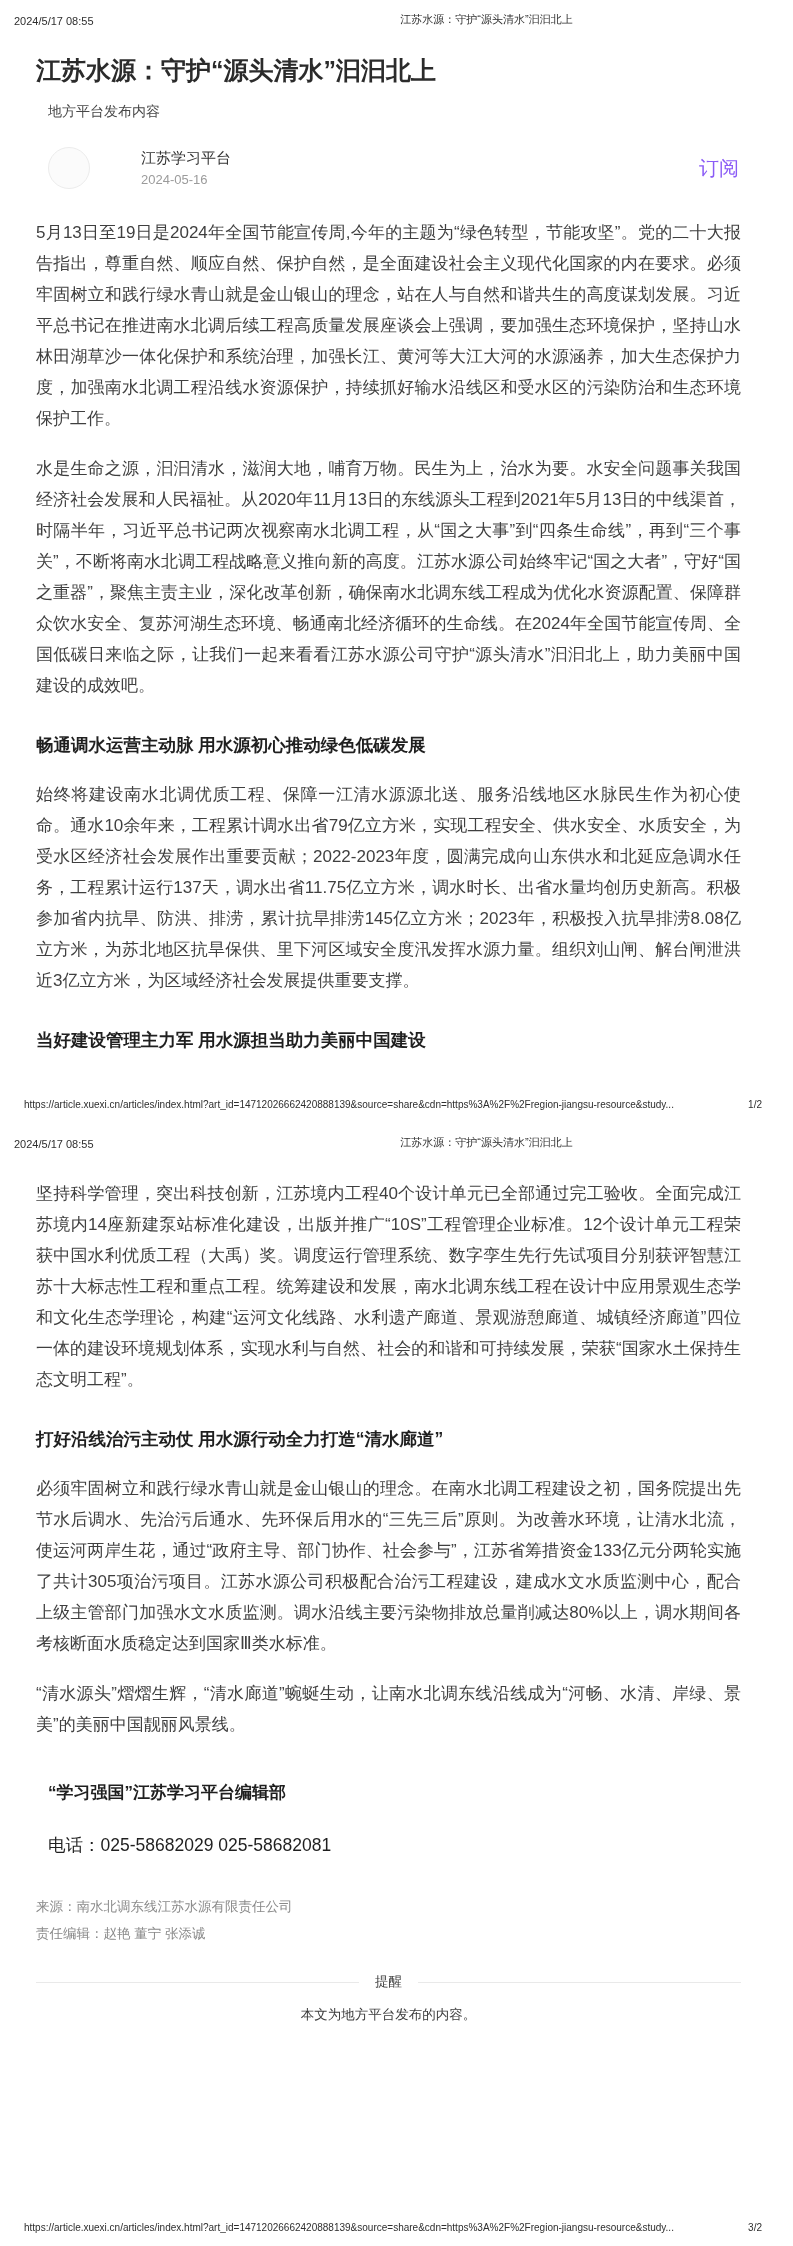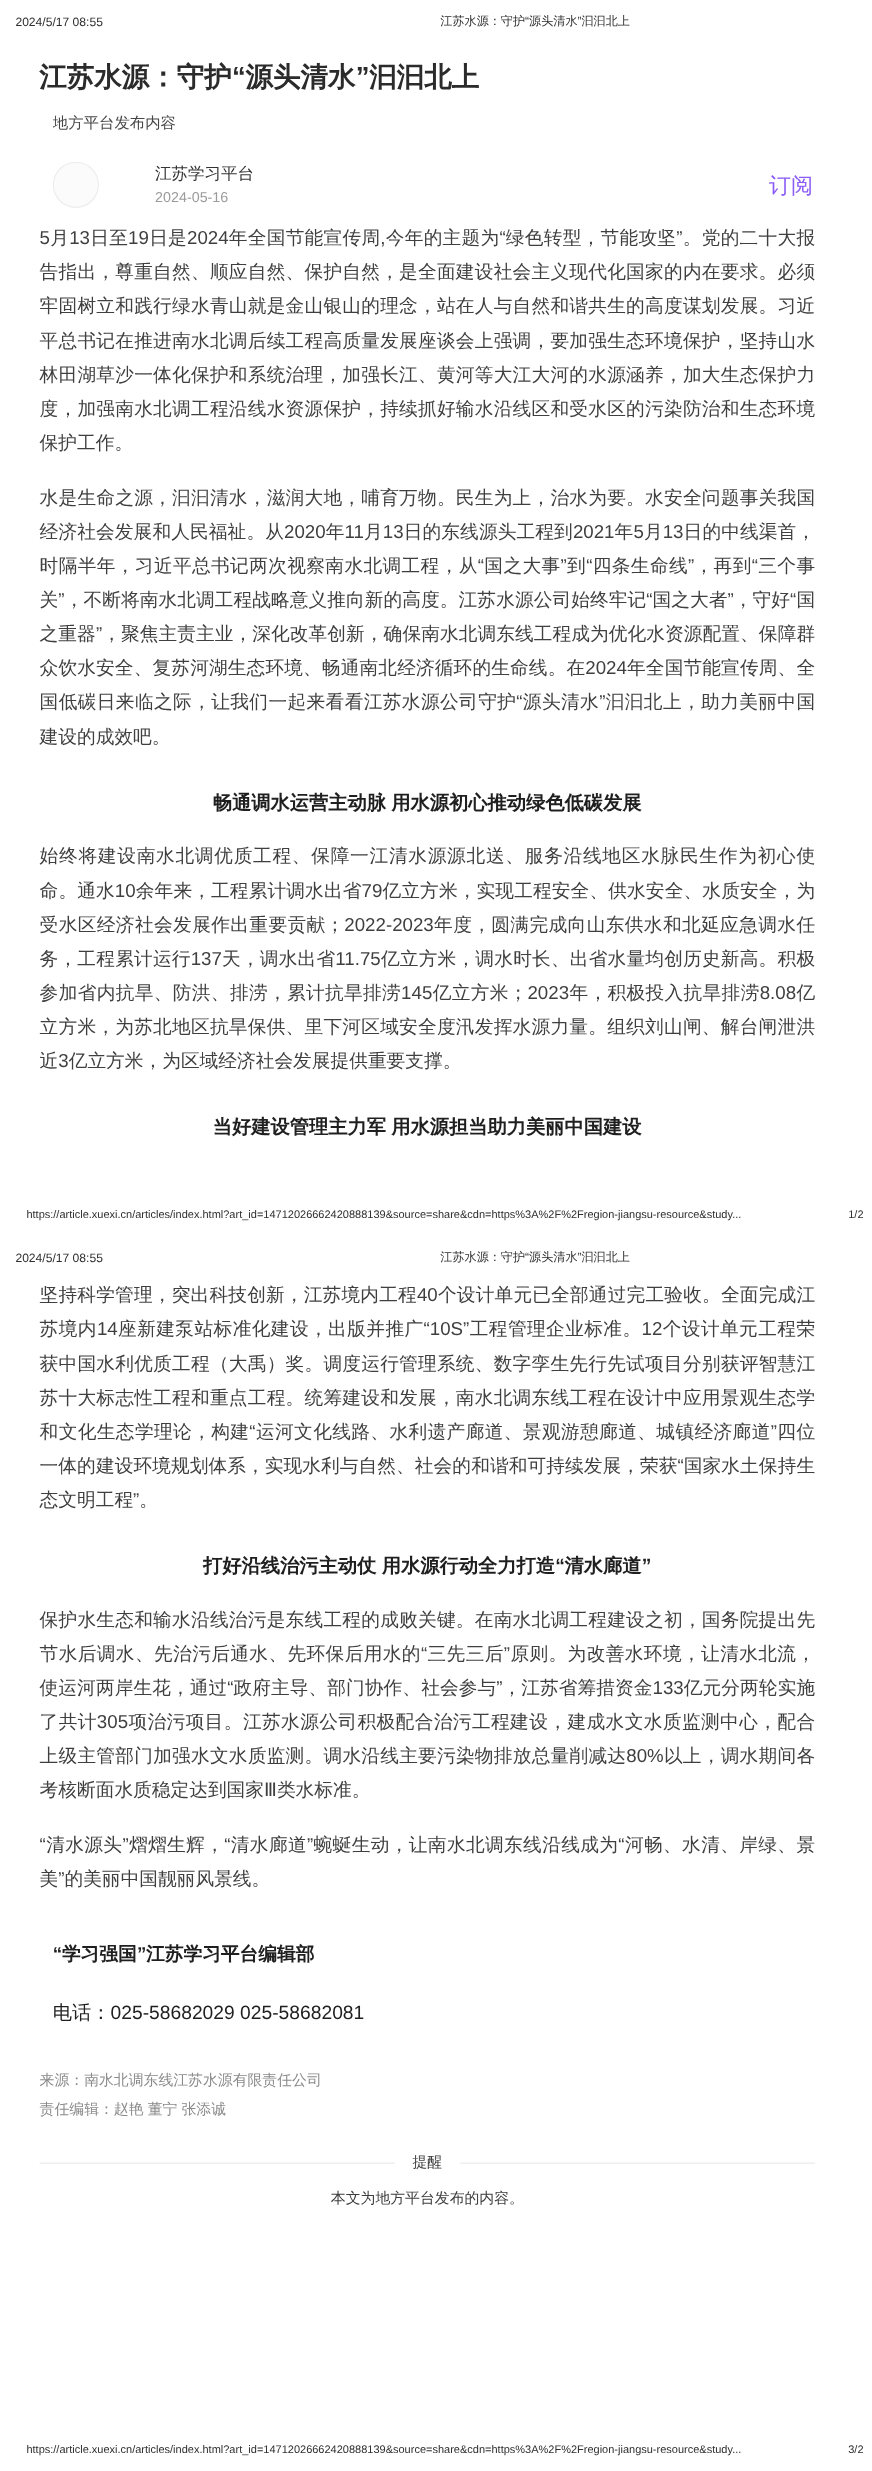--- a/index.html
+++ b/index.html
@@ -65,28 +65,27 @@
     cursor:pointer;
     padding:0 2px;
   }
   .para {
     font-size:17px;
     line-height:31px;
     text-align:justify;
     margin:19px 0;
     color:#3f3f3f;
   }
-  .para.first { margin-top:12px; }
+  .para.first { margin-top:28px; }
   h2.section {
     font-size:17.5px;
     font-weight:700;
     line-height:30px;
     color:#1f1f1f;
     margin:29px 0 19px 0;
-    text-align:center;
   }
   .editorial {
     font-size:17px;
     font-weight:700;
     color:#1f1f1f;
     margin:41px 0 0 12px;
   }
   .phone {
     font-size:17.5px;
     font-weight:400;
@@ -110,21 +109,21 @@
   }
   .reminder-head .line { flex:1; height:1px; background:#e9e9e9; }
   .reminder-body {
     text-align:center;
     font-size:13.5px;
     color:#3d3d3d;
     margin-top:15px;
   }
   .page-footer {
     position:absolute;
-    left:24px; right:8px; bottom:13px;
+    left:24px; right:31px; bottom:13px;
     display:flex;
     justify-content:space-between;
     align-items:flex-end;
     font-size:10px;
     color:#2e2e2e;
   }
   .pf-url { max-width:700px; white-space:nowrap; overflow:hidden; }
   .pf-num { padding-left:12px; }
 </style>
 </head>
@@ -159,21 +158,21 @@
 </div>
 
 <div class="page">
   <div class="print-header">
     <div class="ph-time">2024/5/17 08:55</div>
     <div class="ph-title">江苏水源：守护“源头清水”汩汩北上</div>
   </div>
   <div class="content">
     <p class="para first">坚持科学管理，突出科技创新，江苏境内工程40个设计单元已全部通过完工验收。全面完成江苏境内14座新建泵站标准化建设，出版并推广“10S”工程管理企业标准。12个设计单元工程荣获中国水利优质工程（大禹）奖。调度运行管理系统、数字孪生先行先试项目分别获评智慧江苏十大标志性工程和重点工程。统筹建设和发展，南水北调东线工程在设计中应用景观生态学和文化生态学理论，构建“运河文化线路、水利遗产廊道、景观游憩廊道、城镇经济廊道”四位一体的建设环境规划体系，实现水利与自然、社会的和谐和可持续发展，荣获“国家水土保持生态文明工程”。</p>
     <h2 class="section">打好沿线治污主动仗 用水源行动全力打造“清水廊道”</h2>
-    <p class="para">保护水生态和输水沿线治污是东线工程的成败关键。在南水北调工程建设之初，国务院提出先节水后调水、先治污后通水、先环保后用水的“三先三后”原则。为改善水环境，让清水北流，使运河两岸生花，通过“政府主导、部门协作、社会参与”，江苏省筹措资金133亿元分两轮实施了共计305项治污项目。江苏水源公司积极配合治污工程建设，建成水文水质监测中心，配合上级主管部门加强水文水质监测。调水沿线主要污染物排放总量削减达80%以上，调水期间各考核断面水质稳定达到国家Ⅲ类水标准。</p>
+    <p class="para">必须牢固树立和践行绿水青山就是金山银山的理念。在南水北调工程建设之初，国务院提出先节水后调水、先治污后通水、先环保后用水的“三先三后”原则。为改善水环境，让清水北流，使运河两岸生花，通过“政府主导、部门协作、社会参与”，江苏省筹措资金133亿元分两轮实施了共计305项治污项目。江苏水源公司积极配合治污工程建设，建成水文水质监测中心，配合上级主管部门加强水文水质监测。调水沿线主要污染物排放总量削减达80%以上，调水期间各考核断面水质稳定达到国家Ⅲ类水标准。</p>
     <p class="para">“清水源头”熠熠生辉，“清水廊道”蜿蜒生动，让南水北调东线沿线成为“河畅、水清、岸绿、景美”的美丽中国靓丽风景线。</p>
     <div class="editorial">“学习强国”江苏学习平台编辑部</div>
     <div class="phone">电话：025-58682029 025-58682081</div>
     <div class="meta-block">
       <p class="meta">来源：南水北调东线江苏水源有限责任公司</p>
       <p class="meta">责任编辑：赵艳 董宁 张添诚</p>
     </div>
     <div class="reminder">
       <div class="reminder-head">
         <span class="line"></span>

